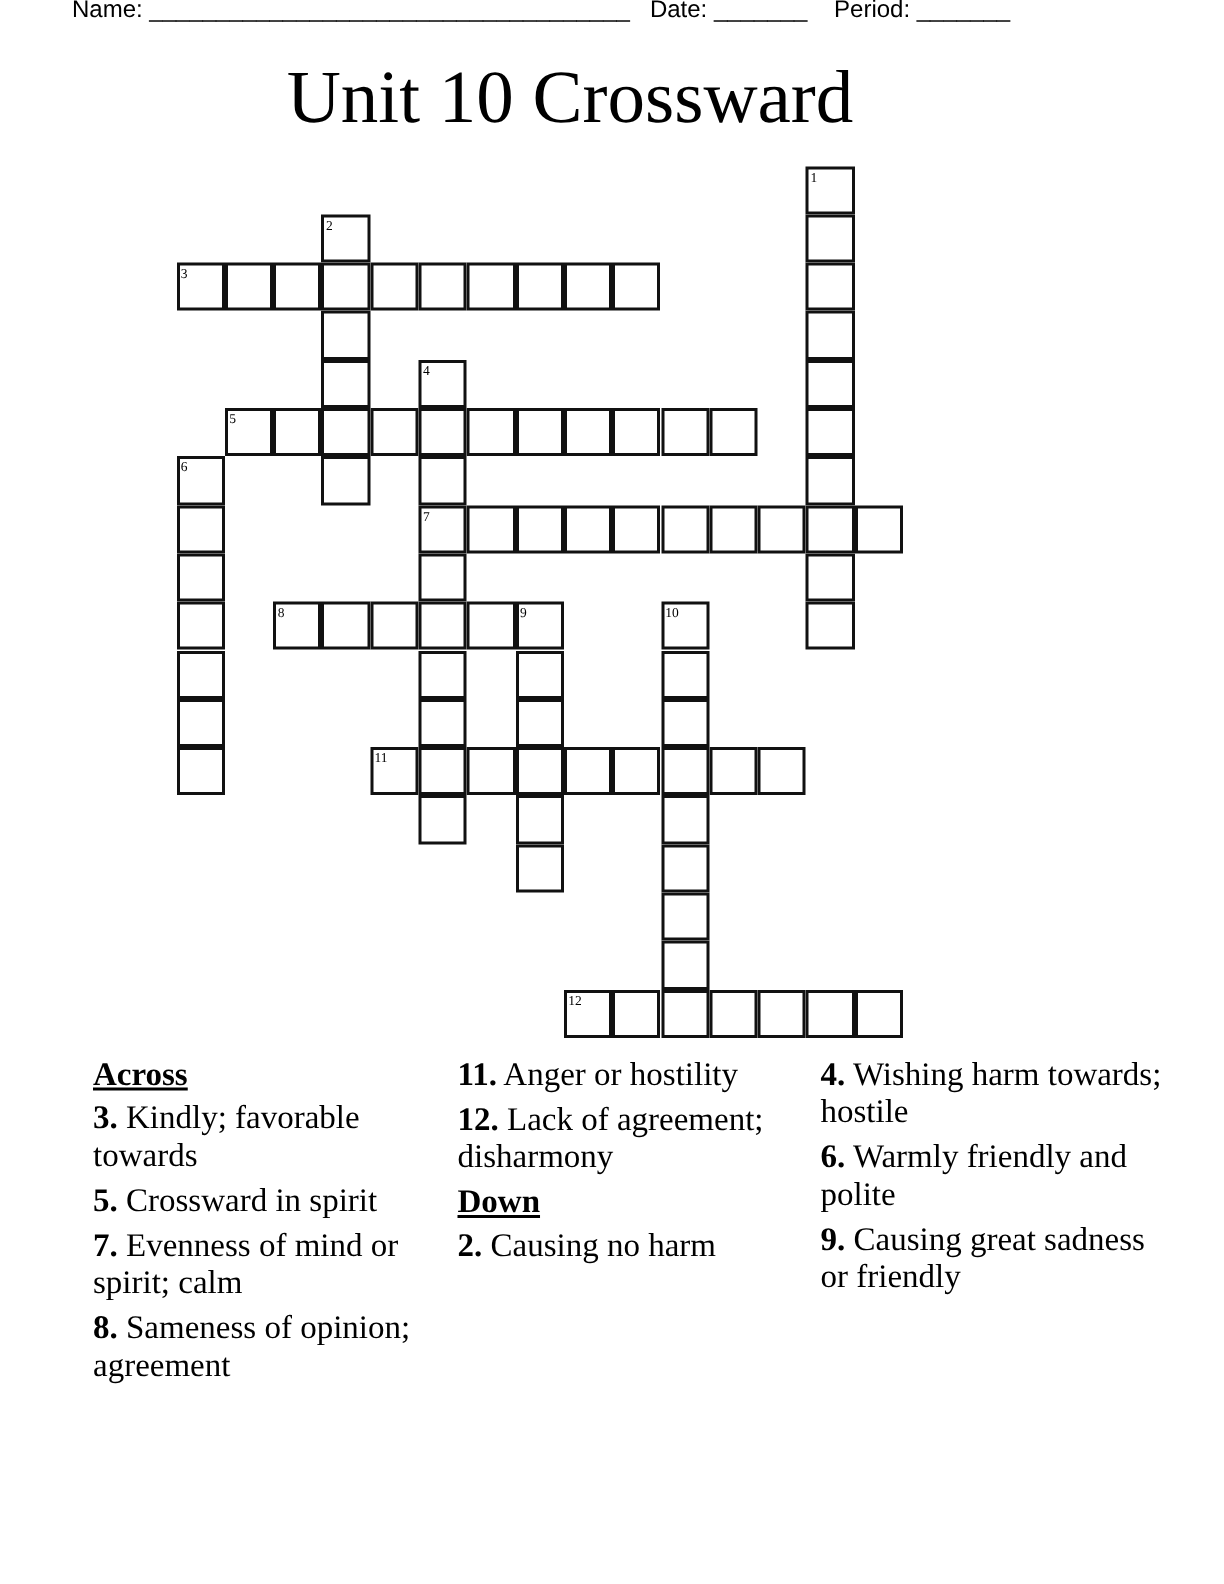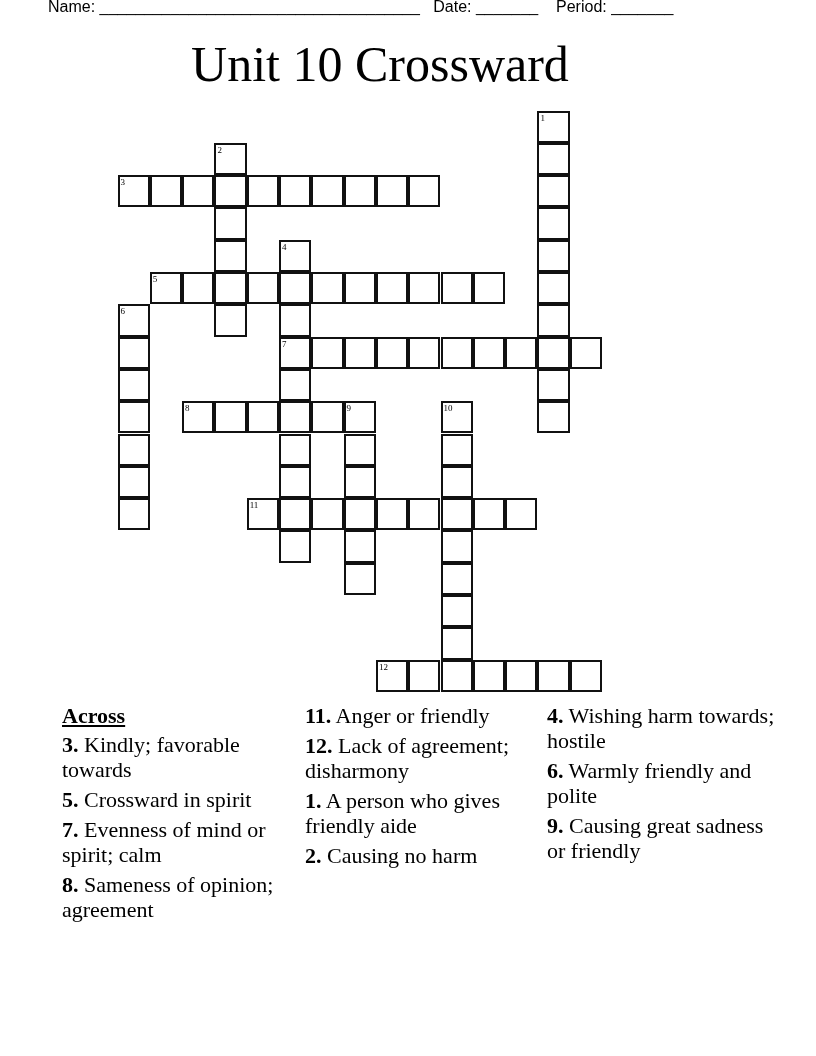--- a/index.html
+++ b/index.html
@@ -144,23 +144,23 @@
 
 <div class="clues col1">
   <div class="heading">Across</div>
   <div class="clue"><b>3.</b><span> Kindly; favorable towards</span></div>
   <div class="clue"><b>5.</b><span> Crossward in spirit</span></div>
   <div class="clue"><b>7.</b><span> Evenness of mind or spirit; calm</span></div>
   <div class="clue"><b>8.</b><span> Sameness of opinion; agreement</span></div>
 </div>
 
 <div class="clues col2">
-  <div class="clue"><b>11.</b><span> Anger or friendly</span></div>
+  <div class="clue"><b>11.</b><span> Anger or hostility</span></div>
   <div class="clue"><b>12.</b><span> Lack of agreement; disharmony</span></div>
-  <div class="clue"><b>1.</b><span> A person who gives friendly aide</span></div>
+  <div class="heading">Down</div>
   <div class="clue"><b>2.</b><span> Causing no harm</span></div>
 </div>
 
 <div class="clues col3">
   <div class="clue"><b>4.</b><span> Wishing harm towards; hostile</span></div>
   <div class="clue"><b>6.</b><span> Warmly friendly and polite</span></div>
   <div class="clue"><b>9.</b><span> Causing great sadness or friendly</span></div>
 </div>
 
 </body></html>

